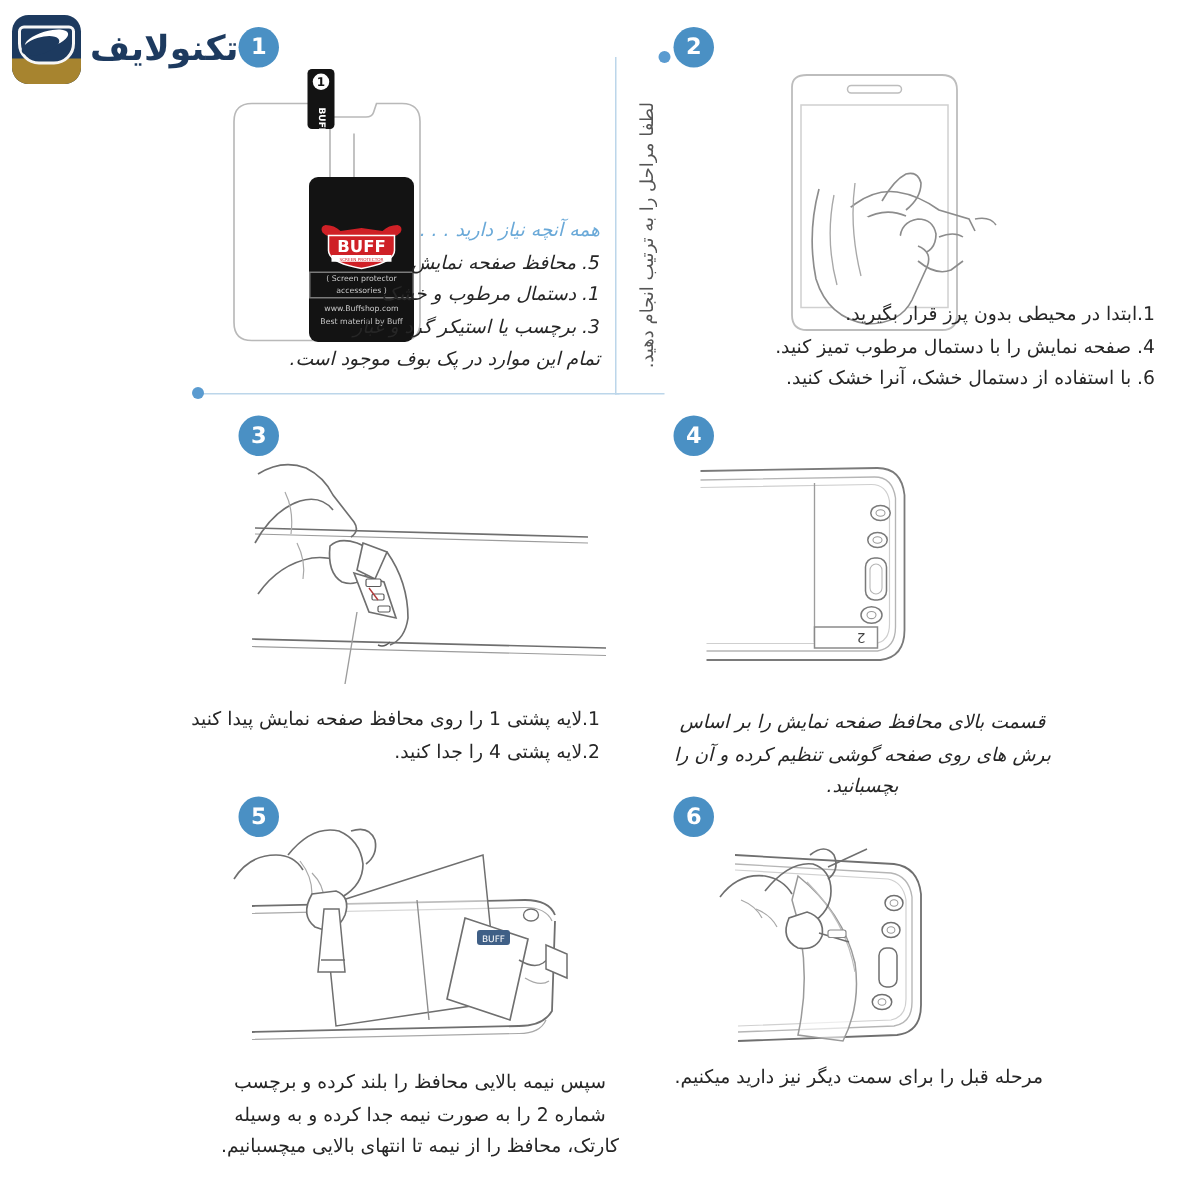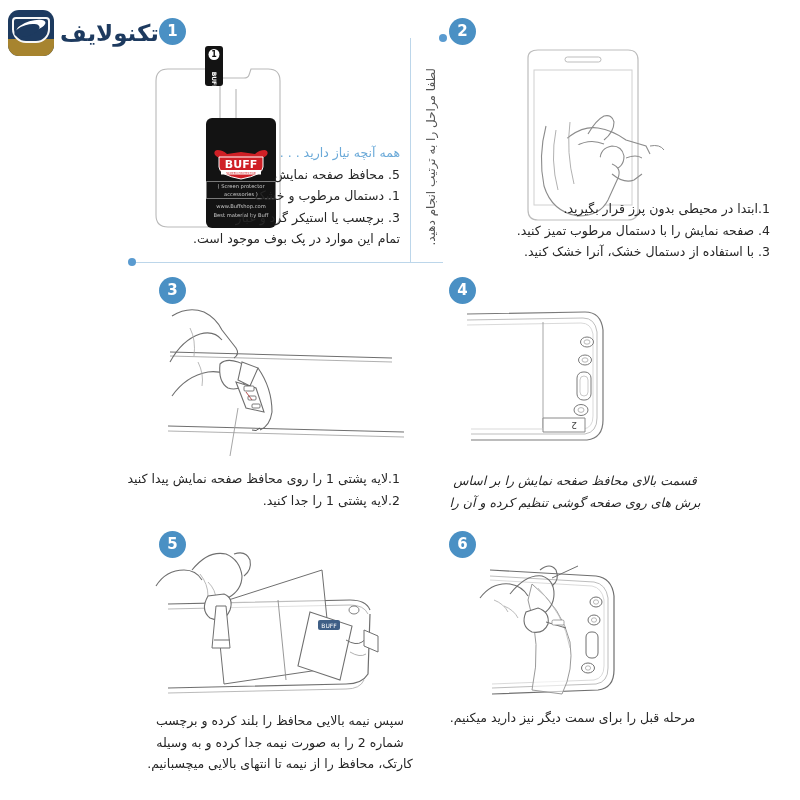--- a/index.html
+++ b/index.html
@@ -202,21 +202,21 @@
         <text x="30" y="26.8" font-size="2.8" fill="#cf2026" text-anchor="middle" font-family="DejaVu Sans, sans-serif">SCREEN PROTECTOR</text>
       </svg>
     </div>
     <div class="pkg-foot">
       <div class="b">( Screen protector accessories )</div>
       <div style="margin-top:3px">www.Buffshop.com</div>
       <div>Best  material  by  Buff</div>
     </div>
   </div>
 
-  <div class="caption rtl" style="left:220px; top:142px; width:180px;">
+  <div class="caption rtl" style="left:220px; top:142px; width:180px;font-style:italic;">
     <span class="ln head">همه آنچه نیاز دارید . . .</span>
     <span class="ln">5. محافظ صفحه نمایش</span>
     <span class="ln">1. دستمال مرطوب و خشک</span>
     <span class="ln">3. برچسب یا استیکر گرد و غبار</span>
     <span class="ln">تمام این موارد در پک بوف موجود است.</span>
   </div>
 
   <div class="badge" style="left:449px; top:18px;">2</div>
 
   <div class="art" style="left:500px; top:50px;">
@@ -236,21 +236,21 @@
       <path d="M70 72 Q66 102 74 134" fill="none" stroke="#a8a8a8" stroke-width=".9"></path>
       <path d="M112 124 Q124 134 134 130 L142 124" fill="none" stroke="#8c8c8c" stroke-width="1.1"></path>
       <path d="M126 108 Q136 104 142 108" fill="none" stroke="#8c8c8c" stroke-width="1"></path>
       <path d="M150 96 Q160 94 164 100" fill="none" stroke="#8c8c8c" stroke-width="1"></path>
     </svg>
   </div>
 
   <div class="caption rtl" style="left:440px; top:198px; width:330px;">
     <span class="ln">1.ابتدا در محیطی بدون پرز قرار بگیرید.</span>
     <span class="ln">4. صفحه نمایش را با دستمال مرطوب تمیز کنید.</span>
-    <span class="ln">3. با استفاده از دستمال خشک، آنرا خشک کنید.</span>
+    <span class="ln">6. با استفاده از دستمال خشک، آنرا خشک کنید.</span>
   </div>
 
   <div class="badge" style="left:159px; top:277px;">3</div>
 
   <div class="art" style="left:160px; top:300px;">
     <svg width="250" height="160" viewBox="0 0 250 160">
 
       <path d="M10 52 L232 58" fill="none" stroke="#6f6f6f" stroke-width="1.1"></path>
       <path d="M10 56 L232 62" fill="none" stroke="#9c9c9c" stroke-width=".8"></path>
       <path d="M8 126 L244 132" fill="none" stroke="#6f6f6f" stroke-width="1.1"></path>
@@ -272,21 +272,21 @@
       <path d="M86 92 L92 100" stroke="#b03a3a" stroke-width=".9" fill="none"></path>
 
       <path d="M98 68 Q112 88 112 112 Q110 126 100 130" fill="none" stroke="#6f6f6f" stroke-width="1.1"></path>
       <path d="M78 108 L70 156" fill="none" stroke="#9c9c9c" stroke-width=".9"></path>
       <path d="M100 128 Q96 132 92 130" fill="none" stroke="#5a5a5a" stroke-width="1"></path>
     </svg>
   </div>
 
   <div class="caption rtl" style="left:150px; top:468px; width:250px;">
     <span class="ln">1.لایه پشتی 1 را روی محافظ صفحه نمایش پیدا کنید</span>
-    <span class="ln">2.لایه پشتی 1 را جدا کنید.</span>
+    <span class="ln">2.لایه پشتی 4 را جدا کنید.</span>
   </div>
 
   <div class="badge" style="left:449px; top:277px;">4</div>
 
   <div class="art" style="left:425px; top:300px;">
     <svg width="265" height="160" viewBox="0 0 265 160">
 
       <path d="M42 14 L160 12 Q176 12 178 30 L178 120 Q178 138 162 140 L46 140" fill="#fff" stroke="#7a7a7a" stroke-width="1.2"></path>
       <path d="M42 20 L158 18 Q170 18 172 32 L172 118 Q172 132 160 134 L46 134" fill="none" stroke="#b5b5b5" stroke-width=".9"></path>
       <path d="M42 25 L156 23 Q166 23 168 34 L168 116 Q168 128 158 129 L46 129" fill="none" stroke="#cfcfcf" stroke-width=".8"></path>
@@ -302,20 +302,21 @@
 
       <path d="M118 22 L118 128" fill="none" stroke="#9c9c9c" stroke-width=".9"></path>
       <path d="M118 118 L160 118 L160 132 L118 132 Z" fill="#fff" stroke="#8a8a8a" stroke-width="1"></path>
       <text x="152" y="130" font-size="9" fill="#444" font-family="DejaVu Sans, sans-serif" transform="rotate(180 152 126)">2</text>
     </svg>
   </div>
 
   <div class="caption ctr" style="left:430px; top:470px; width:290px;font-style:italic;">
     <span class="ln">قسمت بالای محافظ صفحه نمایش را بر اساس</span>
     <span class="ln">برش های روی صفحه گوشی تنظیم کرده و آن را</span>
+    <span class="ln">بچسبانید.</span>
   </div>
 
   <div class="badge" style="left:159px; top:531px;">5</div>
 
   <div class="art" style="left:150px; top:548px;">
     <svg width="270" height="160" viewBox="0 0 270 160">
 
       <path d="M18 56 L200 52 Q216 52 220 62" fill="none" stroke="#6f6f6f" stroke-width="1.2"></path>
       <path d="M18 61 L200 57 Q214 57 218 66" fill="none" stroke="#a8a8a8" stroke-width=".8"></path>
       <path d="M18 140 L196 136 Q212 136 218 126 L220 66" fill="none" stroke="#6f6f6f" stroke-width="1.2"></path>

